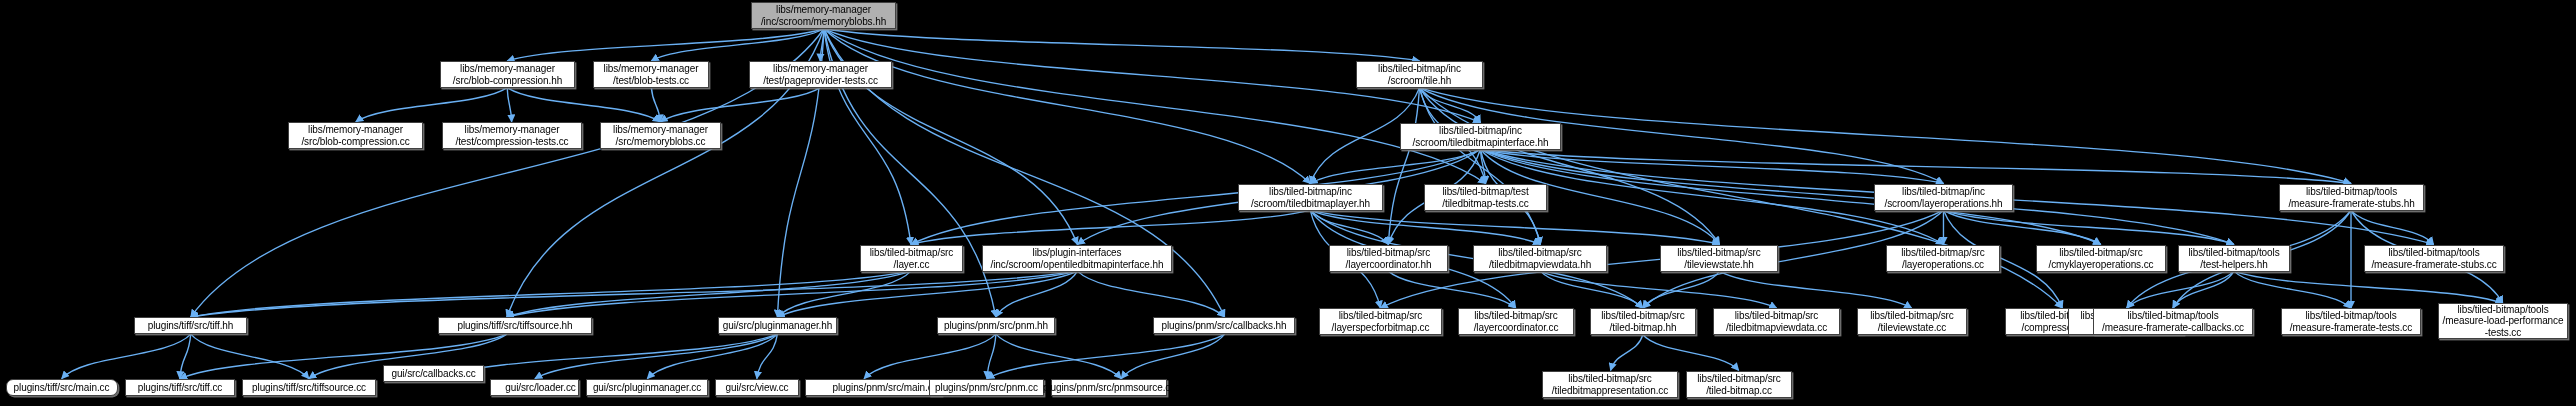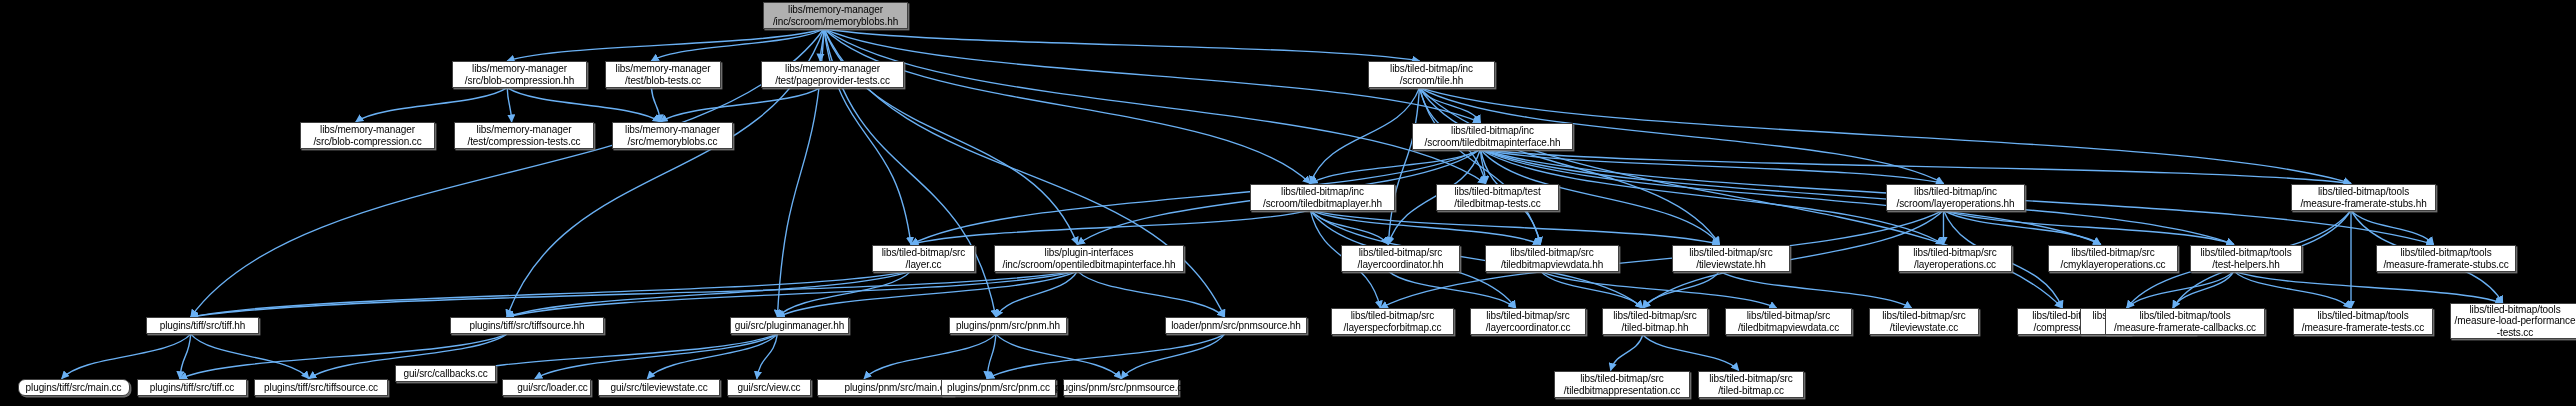--- a/index.html
+++ b/index.html
@@ -32,21 +32,20 @@
     display: flex;
     flex-direction: column;
     align-items: center;
     justify-content: center;
     text-align: center;
     line-height: 1.12;
     font-size: 10px;
     letter-spacing: -0.1px;
     white-space: nowrap;
     z-index: 5;
-    margin-left: 12px;
   }
   .node.root {
     background: #b0b0b0;
     border-color: #404040;
   }
   .node .ln { display: block; }
 </style>
 </head>
 <body>
 
@@ -244,21 +243,21 @@
     <div class="node" style="left: 438px; top: 317px; width: 154px; height: 17px;">
       <span class="ln">plugins/tiff/src/tiffsource.hh</span>
     </div>
     <div class="node" style="left: 718px; top: 317px; width: 119px; height: 17px;">
       <span class="ln">gui/src/pluginmanager.hh</span>
     </div>
     <div class="node" style="left: 937px; top: 317px; width: 118px; height: 17px;">
       <span class="ln">plugins/pnm/src/pnm.hh</span>
     </div>
     <div class="node" style="left: 1153px; top: 317px; width: 142px; height: 17px;">
-      <span class="ln">loader/pnm/src/pnmsource.hh</span>
+      <span class="ln">plugins/pnm/src/callbacks.hh</span>
     </div>
     <div class="node" style="left: 1319px; top: 308px; width: 123px; height: 27px;">
       <span class="ln">libs/tiled-bitmap/src</span>
       <span class="ln">/layerspecforbitmap.cc</span>
     </div>
     <div class="node" style="left: 1458px; top: 308px; width: 116px; height: 27px;">
       <span class="ln">libs/tiled-bitmap/src</span>
       <span class="ln">/layercoordinator.cc</span>
     </div>
     <div class="node" style="left: 1590px; top: 308px; width: 106px; height: 27px;">
@@ -303,21 +302,21 @@
     <div class="node" style="left: 242px; top: 379px; width: 134px; height: 17px;">
       <span class="ln">plugins/tiff/src/tiffsource.cc</span>
     </div>
     <div class="node" style="left: 383px; top: 365px; width: 101px; height: 17px;">
       <span class="ln">gui/src/callbacks.cc</span>
     </div>
     <div class="node" style="left: 490px; top: 379px; width: 89px; height: 17px; padding-left: 12px;">
       <span class="ln">gui/src/loader.cc</span>
     </div>
     <div class="node" style="left: 586px; top: 379px; width: 122px; height: 17px;">
-      <span class="ln">gui/src/tileviewstate.cc</span>
+      <span class="ln">gui/src/pluginmanager.cc</span>
     </div>
     <div class="node" style="left: 715px; top: 379px; width: 84px; height: 17px;">
       <span class="ln">gui/src/view.cc</span>
     </div>
     <div class="node" style="left: 805px; top: 379px; width: 137px; height: 17px; padding-left: 23px;">
       <span class="ln">plugins/pnm/src/main.cc</span>
     </div>
     <div class="node" style="left: 929px; top: 379px; width: 115px; height: 17px;">
       <span class="ln">plugins/pnm/src/pnm.cc</span>
     </div>

